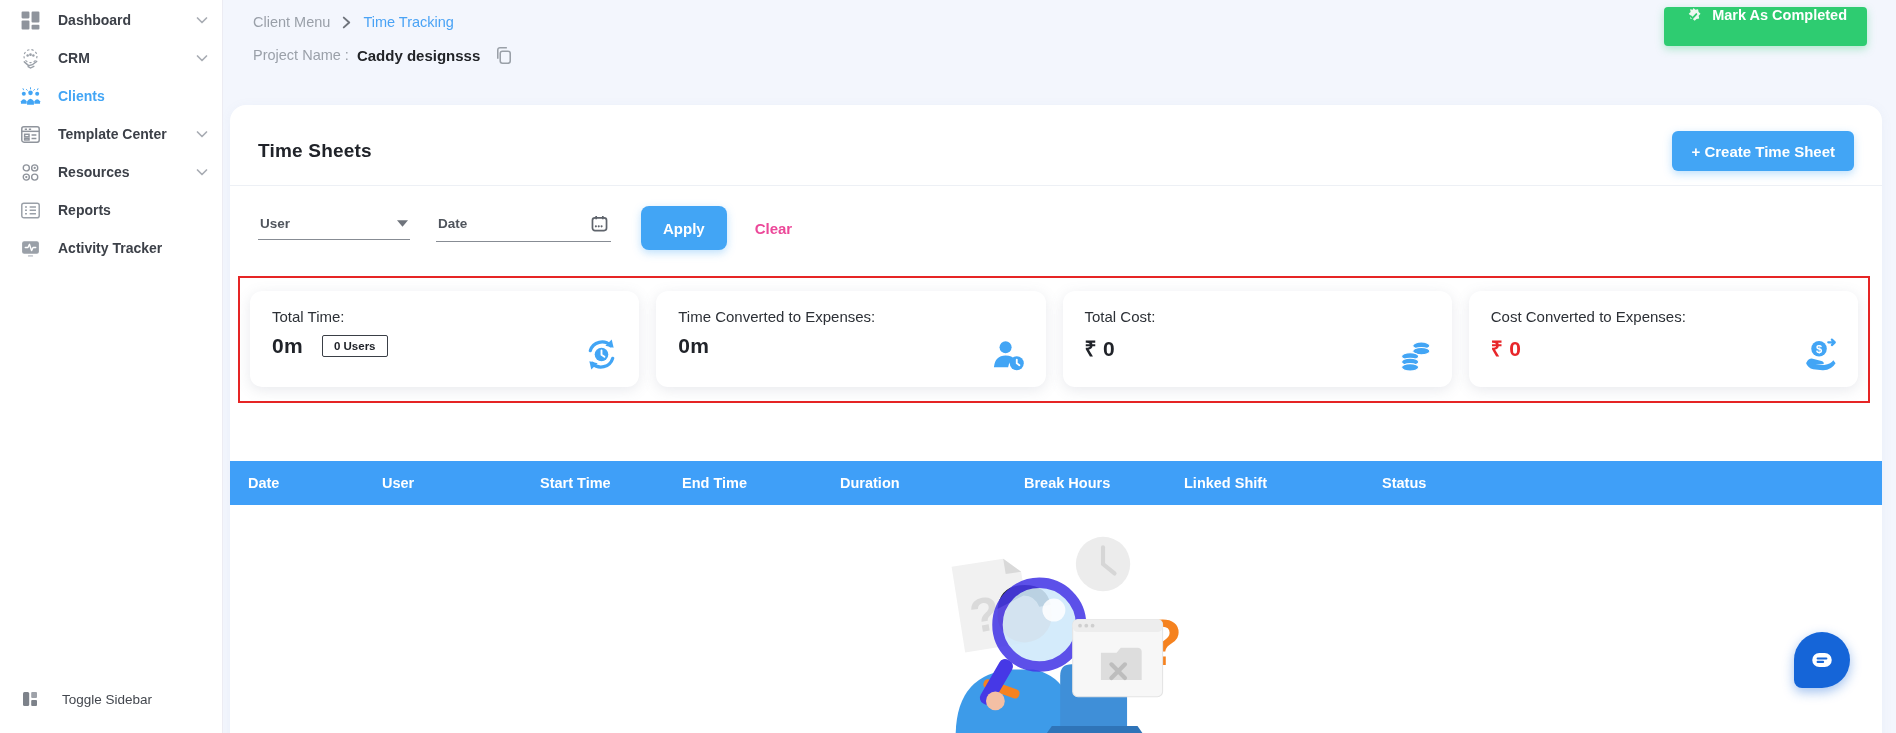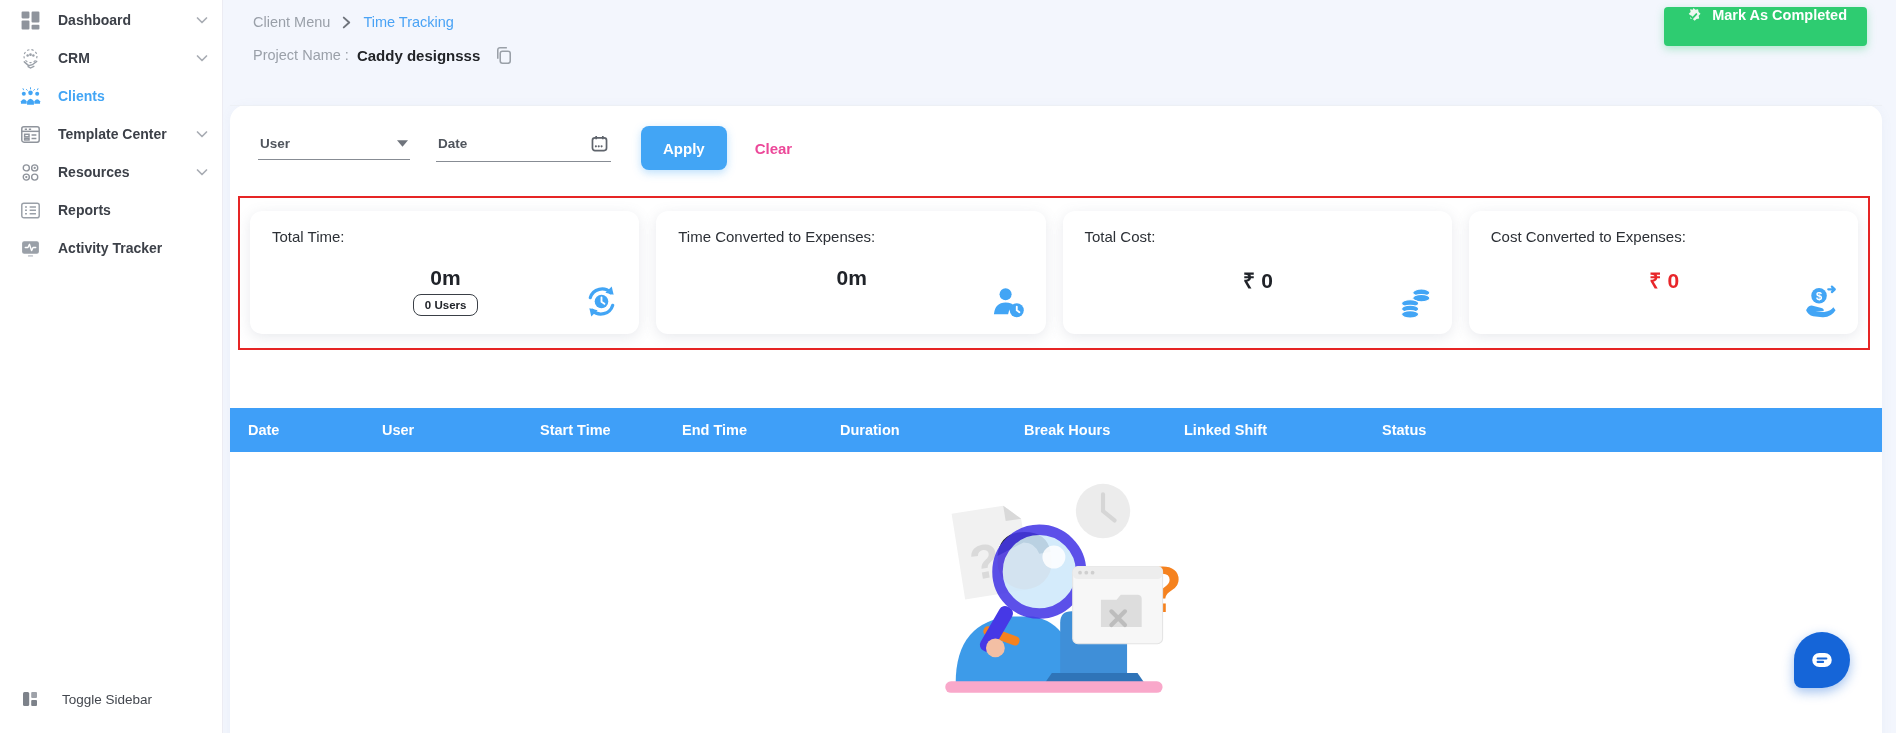--- a/index.html
+++ b/index.html
@@ -99,25 +99,25 @@
   .stats-wrap {
     margin:16px 12px 0 8px; border:2px solid #e62525;
     padding:13px 10px 14px 10px; display:flex; gap:17px;
   }
   .stat-card {
     flex:1; background:#fff; border-radius:12px; position:relative;
     box-shadow:0 3px 14px rgba(100,110,135,.15);
     padding:17px 20px 18px 22px; min-height:96px;
   }
   .stat-label { font-size:15px; color:#2c3036; }
-  .stat-value-row { margin-top:21px; display:flex; align-items:center; gap:4px;flex-direction:column; }
+  .stat-value-row { margin-top:9px; display:flex; align-items:center; gap:19px; }
   .stat-value { font-size:21px; font-weight:800; color:#202329; letter-spacing:.3px; }
   .stat-card:last-of-type .stat-value { color:#e8262a; }
   .stat-badge {
-    border:1.5px solid #3a3f46; border-radius:8px; padding:4px 11px;
+    border:1.5px solid #3a3f46; border-radius:2px; padding:4px 11px;
     font-size:11.5px; font-weight:700; color:#202329;
   }
   .stat-icon { position:absolute; right:20px; bottom:15px; width:35px; height:35px; }
 
   
   .thead {
     display:flex; align-items:center; margin-top:58px;
     background:#3f9ff8; height:44px; color:#fff;
     font-size:14.5px; font-weight:700;
   }
@@ -303,20 +303,24 @@
           <path d="M10 1 l2 2 2.8-.6 .6 2.8 2 2 -2 2 .6 2.8 -2.8 .6 -2 2 -2-2 -2.8-.6 .6-2.8 -2-2 2-2 -.6-2.8 2.8 .6 z" fill="#eef7f0"></path>
           <path d="M7 9.6 l2 2 4-4.2" stroke="#2ecc71" stroke-width="1.9" fill="none" stroke-linecap="round" stroke-linejoin="round"></path>
         </svg>
       </span>
     <span>Mark As Completed</span>
   </button>
 </header>
 
 <main class="panel">
 
+  <div class="panel-head">
+    <h1 class="panel-title">Time Sheets</h1>
+    <button class="create-btn">+ Create Time Sheet</button>
+  </div>
   <div class="divider"></div>
 
   <div class="filters">
     <div class="field field-user">
       <span class="field-label">User</span>
       <span class="caret icon">
           <svg viewBox="0 0 10 6" fill="#6f747c">
             <path d="M0 0 h10 L5 6 z"></path>
           </svg>
         </span>

